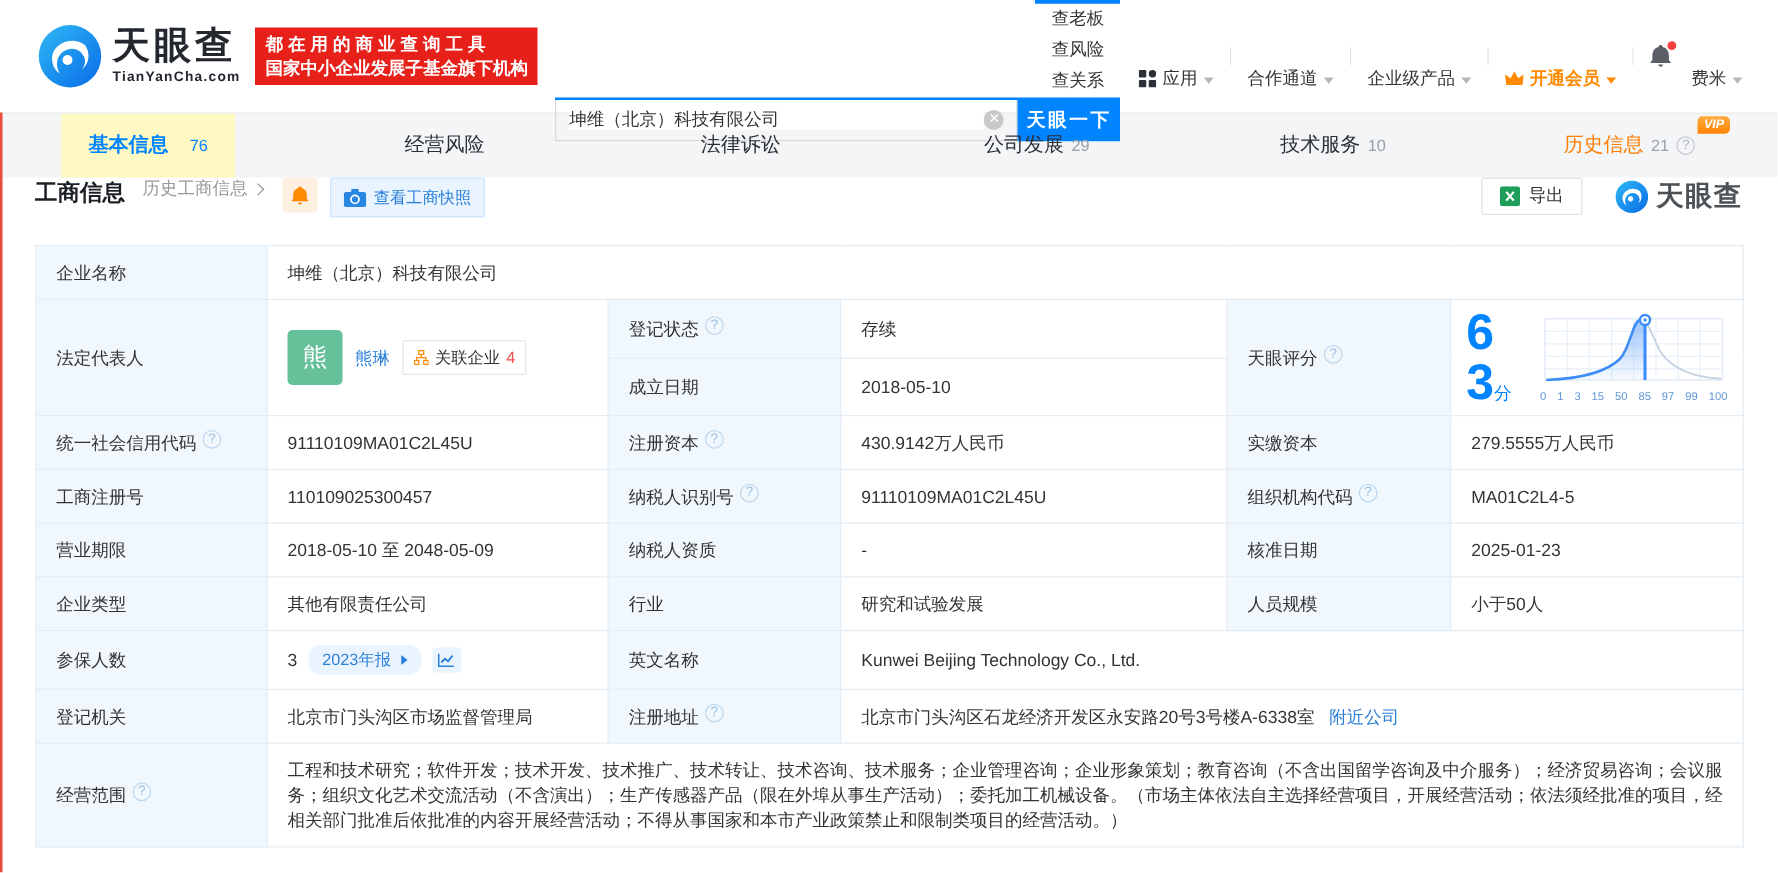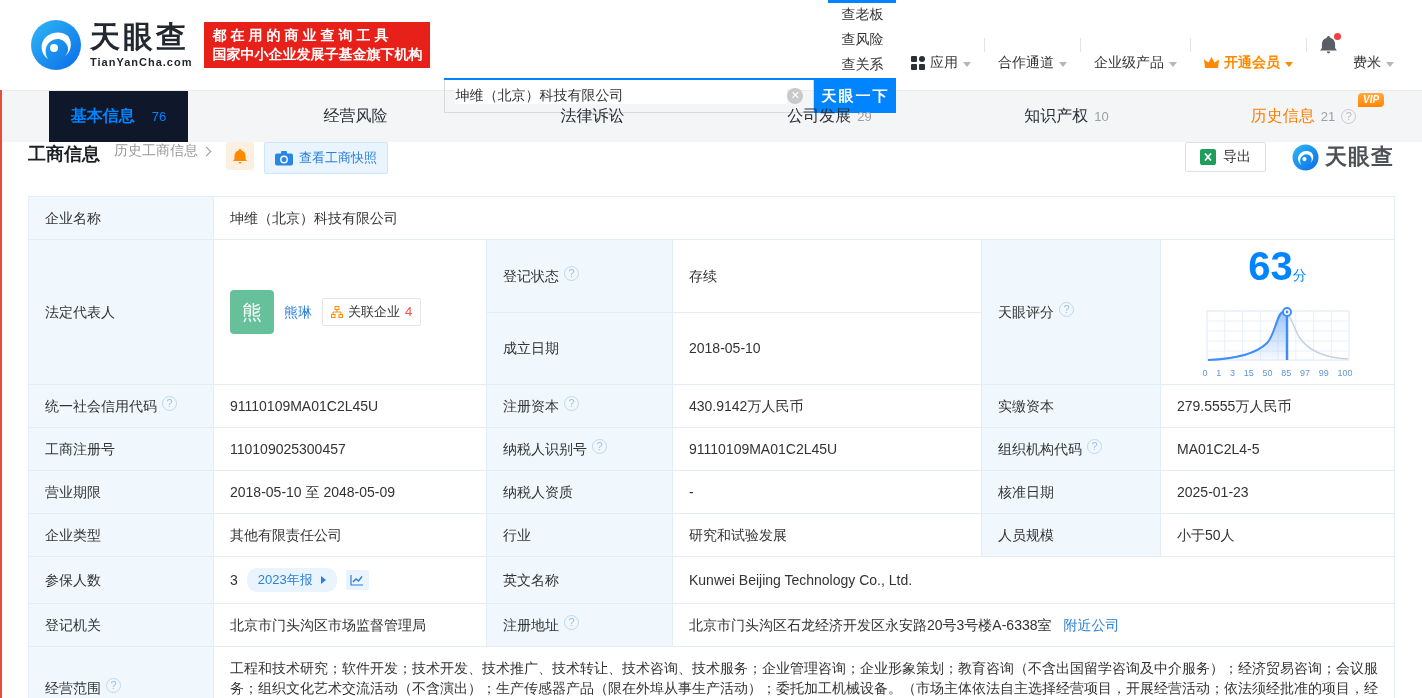--- a/index.html
+++ b/index.html
@@ -34,21 +34,21 @@
            border-top: 5px solid #b6b6b6; margin-top: 2px; }
   .vip-nav { color: #ff8a00; font-weight: bold; }
   .vip-nav .caret { border-top-color: #ff8a00; }
   .bell-wrap { position: relative; display: flex; margin-right: 6px; }
   .bell-dot { position: absolute; top: -3px; right: -4px; width: 7px; height: 7px; border-radius: 50%; background: #f53f3f; }
   
   .tabbar { height: 52px; background: #f3f5f7; border-top: 1px solid #ebebeb; display: flex; }
   .tab { flex: 1; display: flex; align-items: stretch; justify-content: center; font-size: 16px; color: #2b2f36; cursor: pointer; }
   .tab-inner { display: flex; align-items: center; gap: 6px; padding: 0 22px; position: relative; }
   .tab .cnt { font-size: 13px; color: #9aa0a6; }
-  .tab.active .tab-inner { background: #0f172a; gap: 17px; }
+  .tab.active .tab-inner { background: #fef9c3; gap: 17px; }
   .tab.active { color: #0084ff; font-weight: bold; }
   .tab.active .cnt { color: #0084ff; font-weight: normal; }
   .tab.history { color: #ff7d00; }
   .vip-badge { position: absolute; top: 2px; right: -6px; background: linear-gradient(180deg, #ffaa3c, #ff8506);
                color: #fff; font-size: 10px; font-weight: bold; font-style: italic; padding: 1px 5px;
                border-radius: 4px 4px 4px 0; line-height: 12px; }
   .q-gray { display: inline-block; width: 15px; height: 15px; border: 1px solid #c6c9ce; border-radius: 50%;
             color: #b5b9c0; font-size: 11px; line-height: 13px; text-align: center; font-weight: normal; }
   .q-gray::after, .q-blue::after { content: "?"; }
   .q-blue { display: inline-block; width: 15px; height: 15px; border: 1px solid #bed8ef; border-radius: 50%;
@@ -75,21 +75,21 @@
   .lbl-flex { display: flex; align-items: flex-start; }
   .green { color: #0aa05c; }
   .blue-link { color: #2a7fd8; cursor: pointer; }
   .rep-flex { display: flex; align-items: center; gap: 10px; }
   .avatar { width: 44px; height: 44px; border-radius: 4px; background: #66c19b; color: #fff; font-size: 20px;
             display: flex; align-items: center; justify-content: center; flex: none; cursor: pointer; }
   .rel-badge { display: inline-flex; align-items: center; gap: 5px; border: 1px solid #e6e6e6; border-radius: 2px;
                padding: 3px 8px; font-size: 13px; color: #333; background: #fff; cursor: pointer; }
   .rel-cnt { color: #f24e4e; }
   .score-cell { padding: 6px 12px !important; }
-  .score-flex { display: flex; align-items: center; gap: 20px; flex-direction: column; }
+  .score-flex { display: flex; align-items: center; gap: 20px; }
   .score-num { font-size: 40px; font-weight: bold; color: #0084ff; line-height: 1; }
   .score-unit { font-size: 14px; color: #0084ff; }
   .chart-box { width: 150px; }
   .x-labels { display: flex; justify-content: space-between; font-size: 9px; color: #5f96d6; line-height: 1; }
   .insured-flex { display: flex; align-items: center; gap: 9px; }
   .report-badge { display: inline-flex; align-items: center; gap: 8px; background: #eaf4fe; color: #2a7fd8;
                   font-size: 13px; padding: 2px 11px; border-radius: 10px; cursor: pointer; }
   .r-caret { width: 0; height: 0; border-top: 4px solid transparent; border-bottom: 4px solid transparent;
              border-left: 5px solid #2a7fd8; }
   .trend-btn { width: 23px; height: 20px; background: #eaf4fe; border-radius: 2px; display: flex;
@@ -201,21 +201,21 @@
       </div>
   </div>
   <div class="tab">
     <div class="tab-inner">
       <span>公司发展</span>
       <span class="cnt">29</span>
     </div>
   </div>
   <div class="tab">
     <div class="tab-inner">
-      <span>知识产权</span>
+      <span>技术服务</span>
       <span class="cnt">10</span>
     </div>
   </div>
   <div class="tab history">
     <div class="tab-inner">
       <span>历史信息</span>
       <span class="cnt">21</span>
       <span class="q-gray"></span>
       <span class="vip-badge">VIP</span>
     </div>

